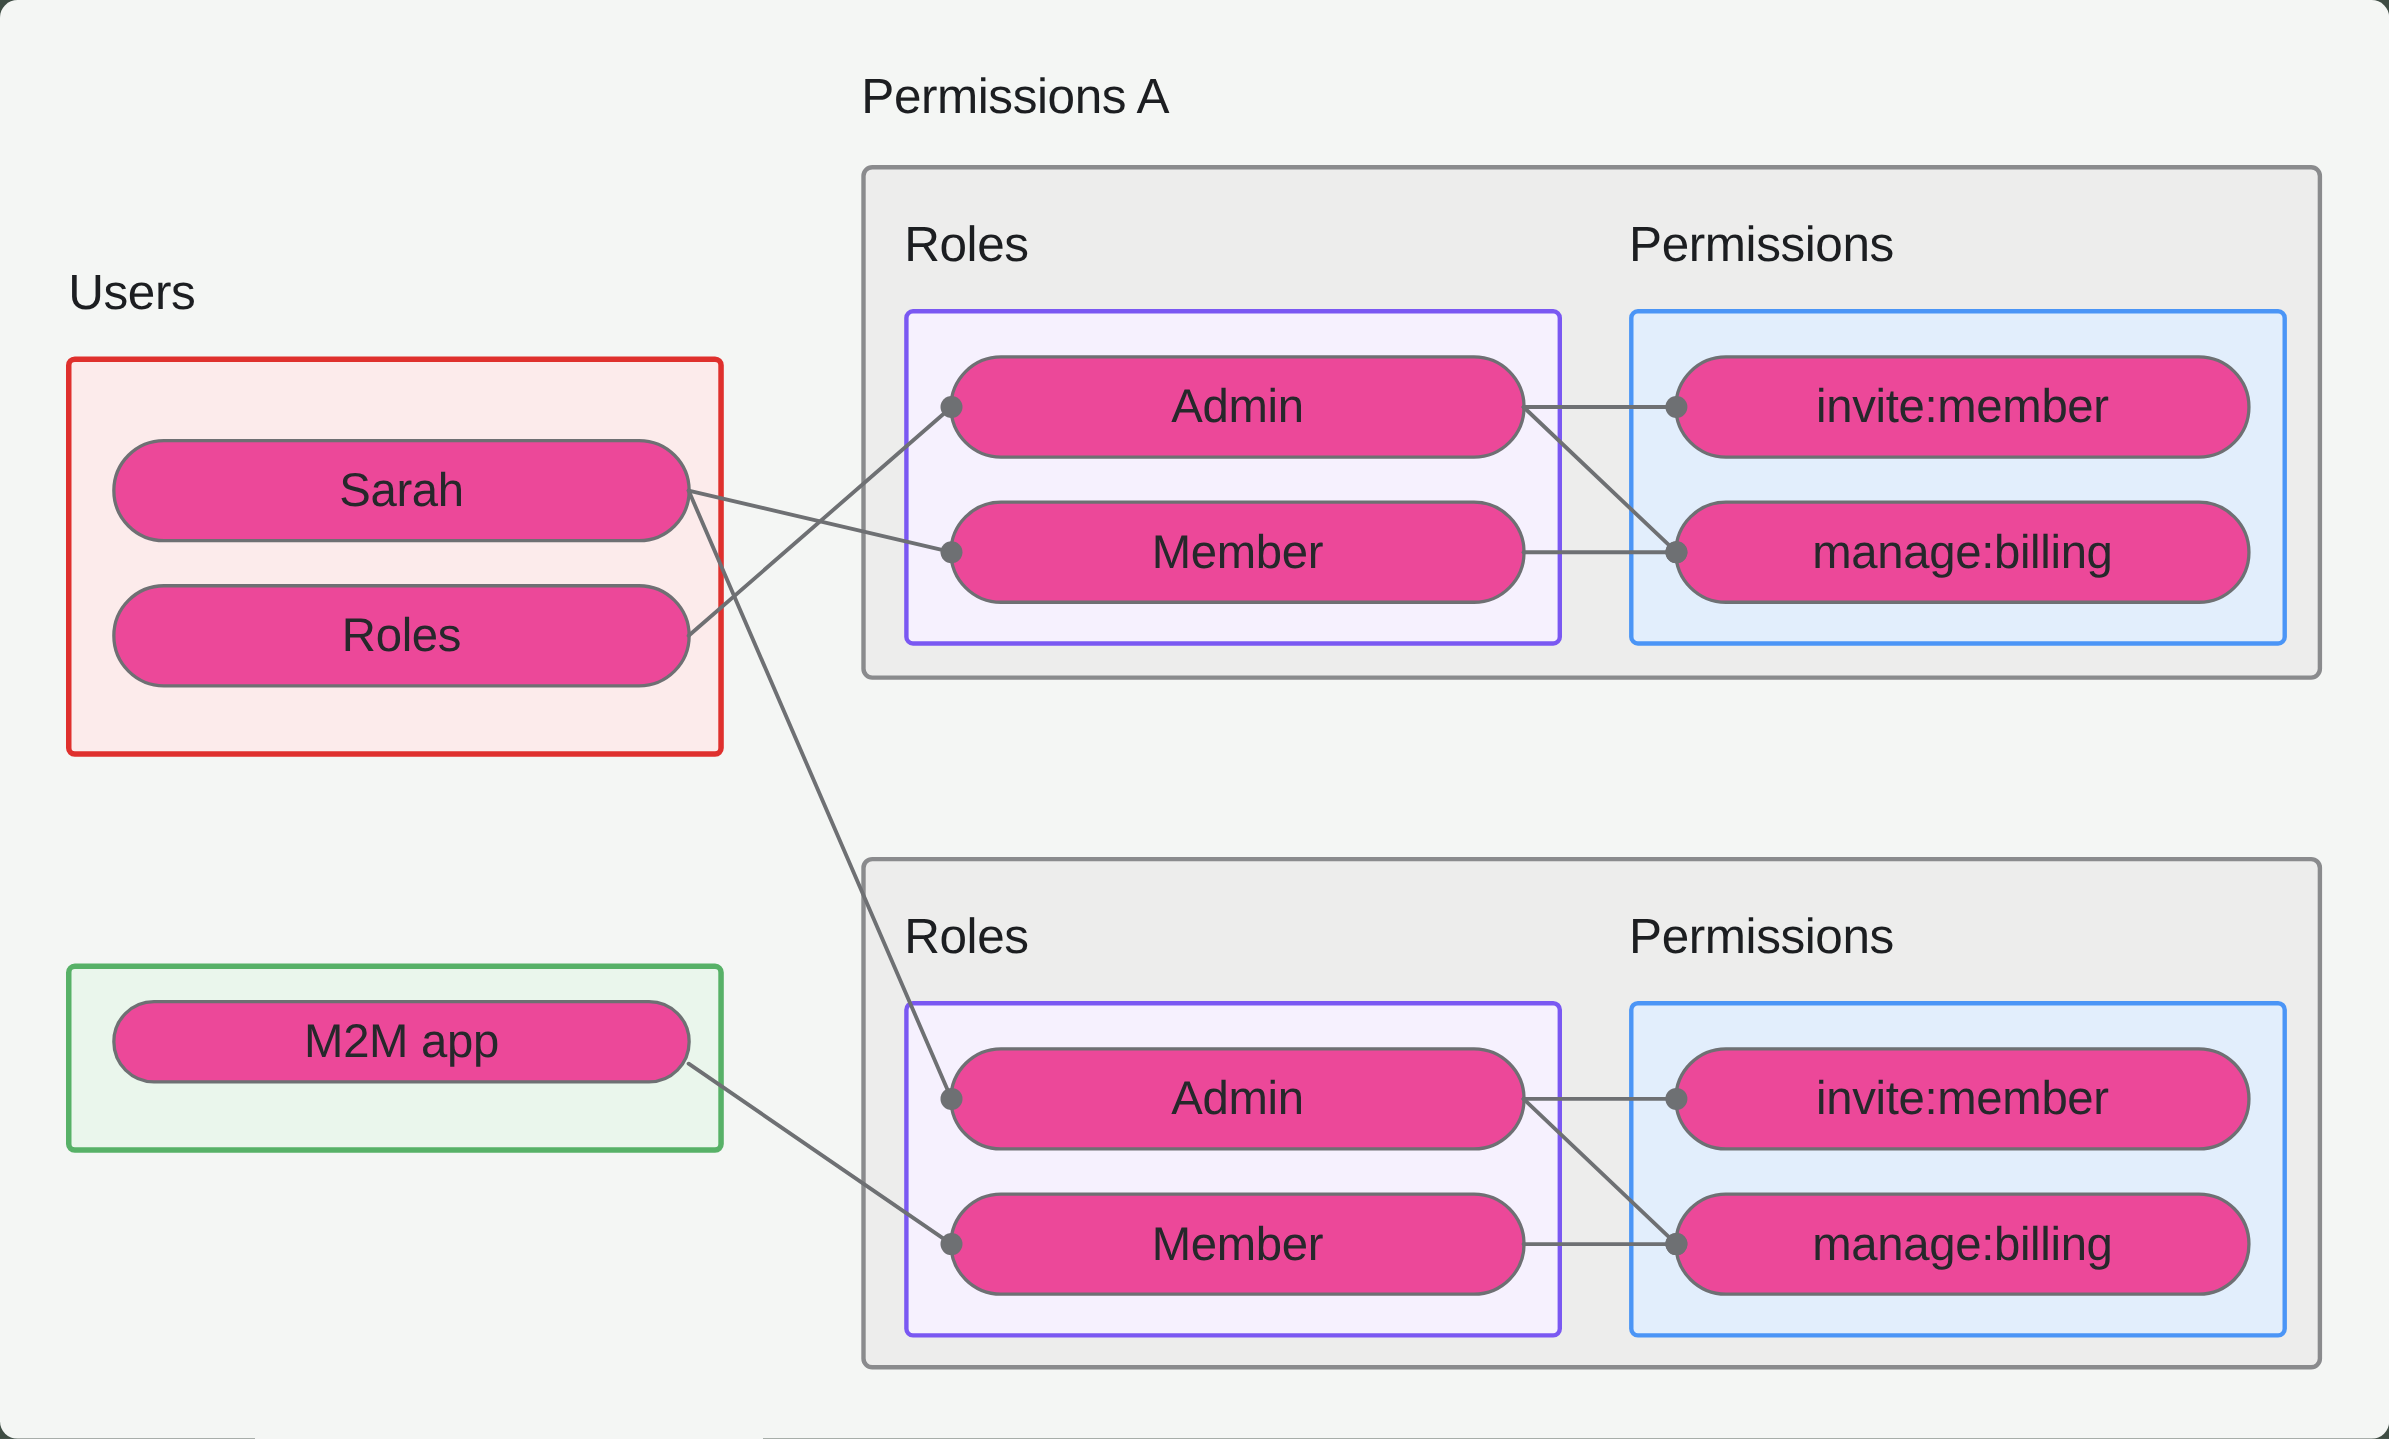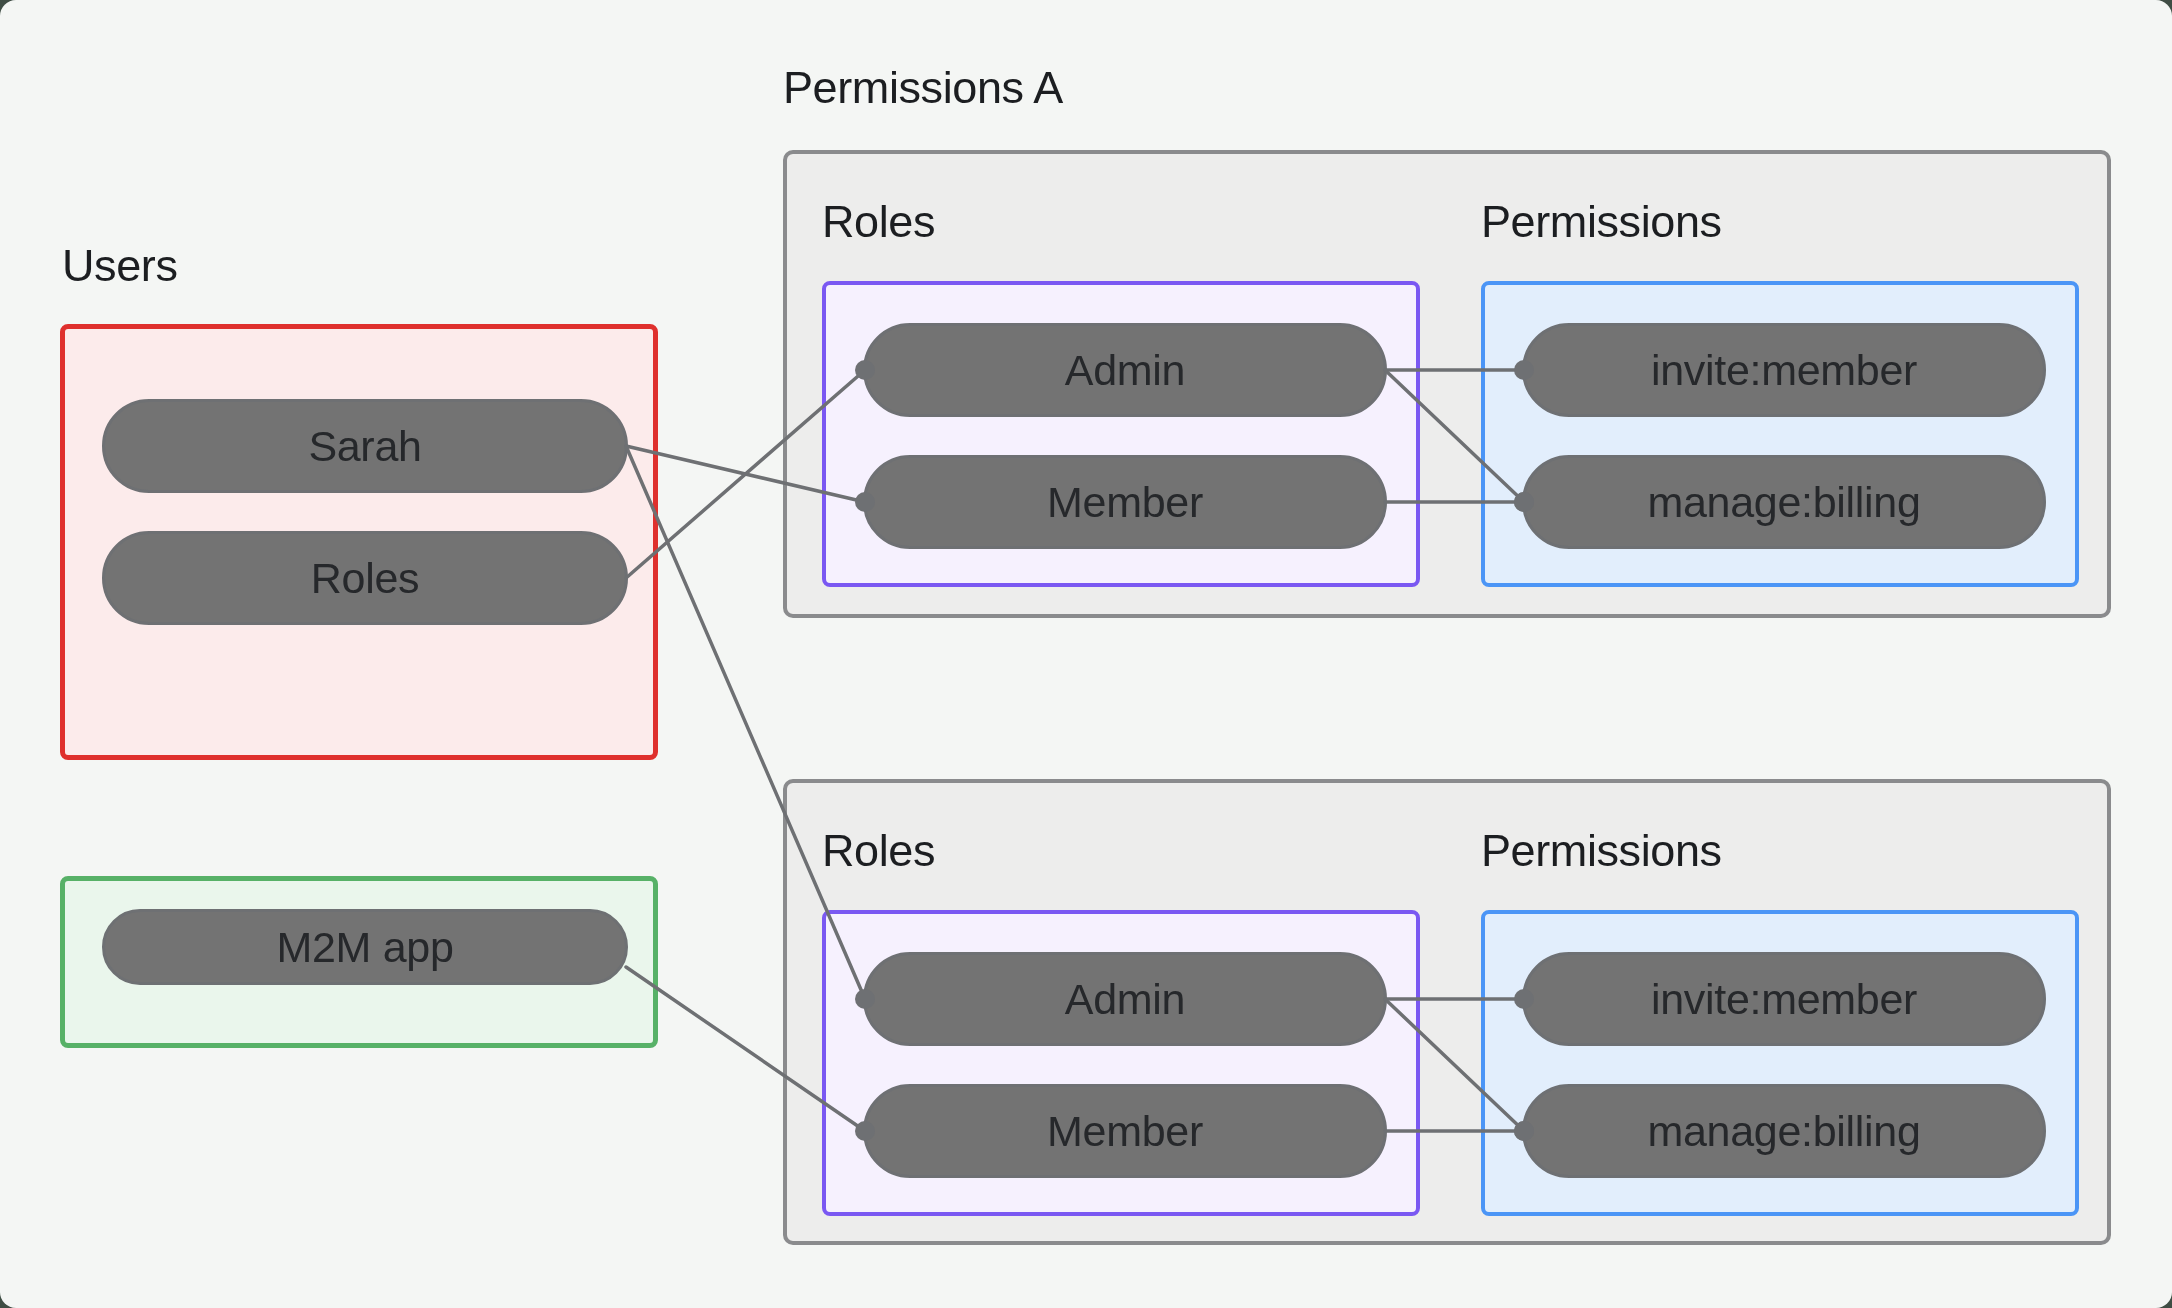--- a/index.html
+++ b/index.html
@@ -51,21 +51,21 @@
   .inner-box{
     position:absolute;
     box-sizing:border-box;
     border-style:solid;
     border-width:4px;
     border-radius:8px;
   }
   .pill{
     position:absolute;
     box-sizing:border-box;
-    background:#737373;
+    background:#ec4899;
     border:3.5px solid var(--pill-border);
     border-radius:999px;
     display:flex;
     align-items:center;
     justify-content:center;
   }
   .pill span{
     font-size:43px;
     font-weight:400;
     letter-spacing:-0.3px;
@@ -80,21 +80,21 @@
     pointer-events:none;
   }
 </style>
 </head>
 <body>
 
 <div class="canvas" style="background-color: rgb(244, 246, 244);">
 
   <div class="section-label" style="left:62px;top:240px">Users</div>
 
-  <div class="group-box" style="left: 60px; top: 324px; width: 598px; height: 436px; background-color: rgb(252, 235, 235); border-color: rgb(223, 48, 45);">
+  <div class="group-box" style="left: 60px; top: 324px; width: 598px; height: 364px; background-color: rgb(252, 235, 235); border-color: rgb(223, 48, 45);">
     <div class="pill" style="left:37px;top:70px;width:526px;height:94px">
       <span>Sarah</span>
     </div>
     <div class="pill" style="left:37px;top:202px;width:526px;height:94px">
       <span>Roles</span>
     </div>
   </div>
 
 
   <div class="group-box" style="left: 60px; top: 876px; width: 598px; height: 172px; background-color: rgb(234, 246, 236); border-color: rgb(87, 177, 103);">

